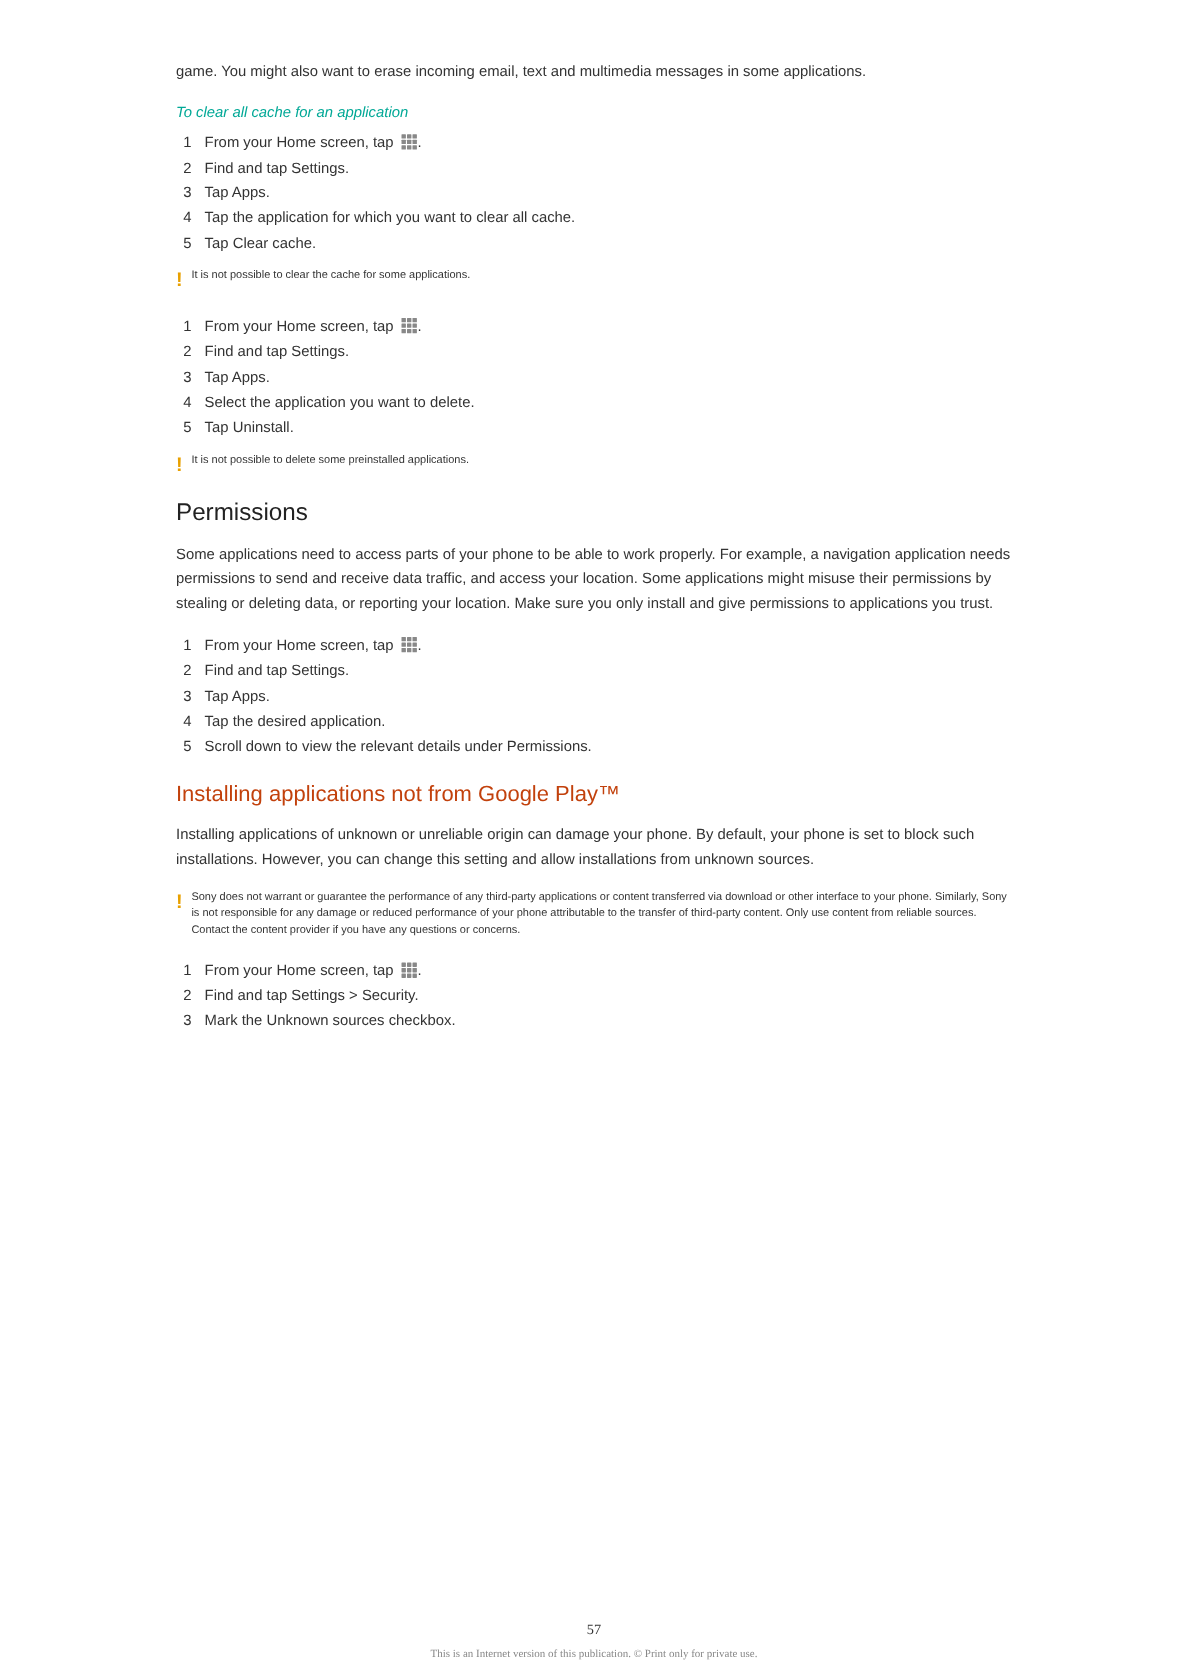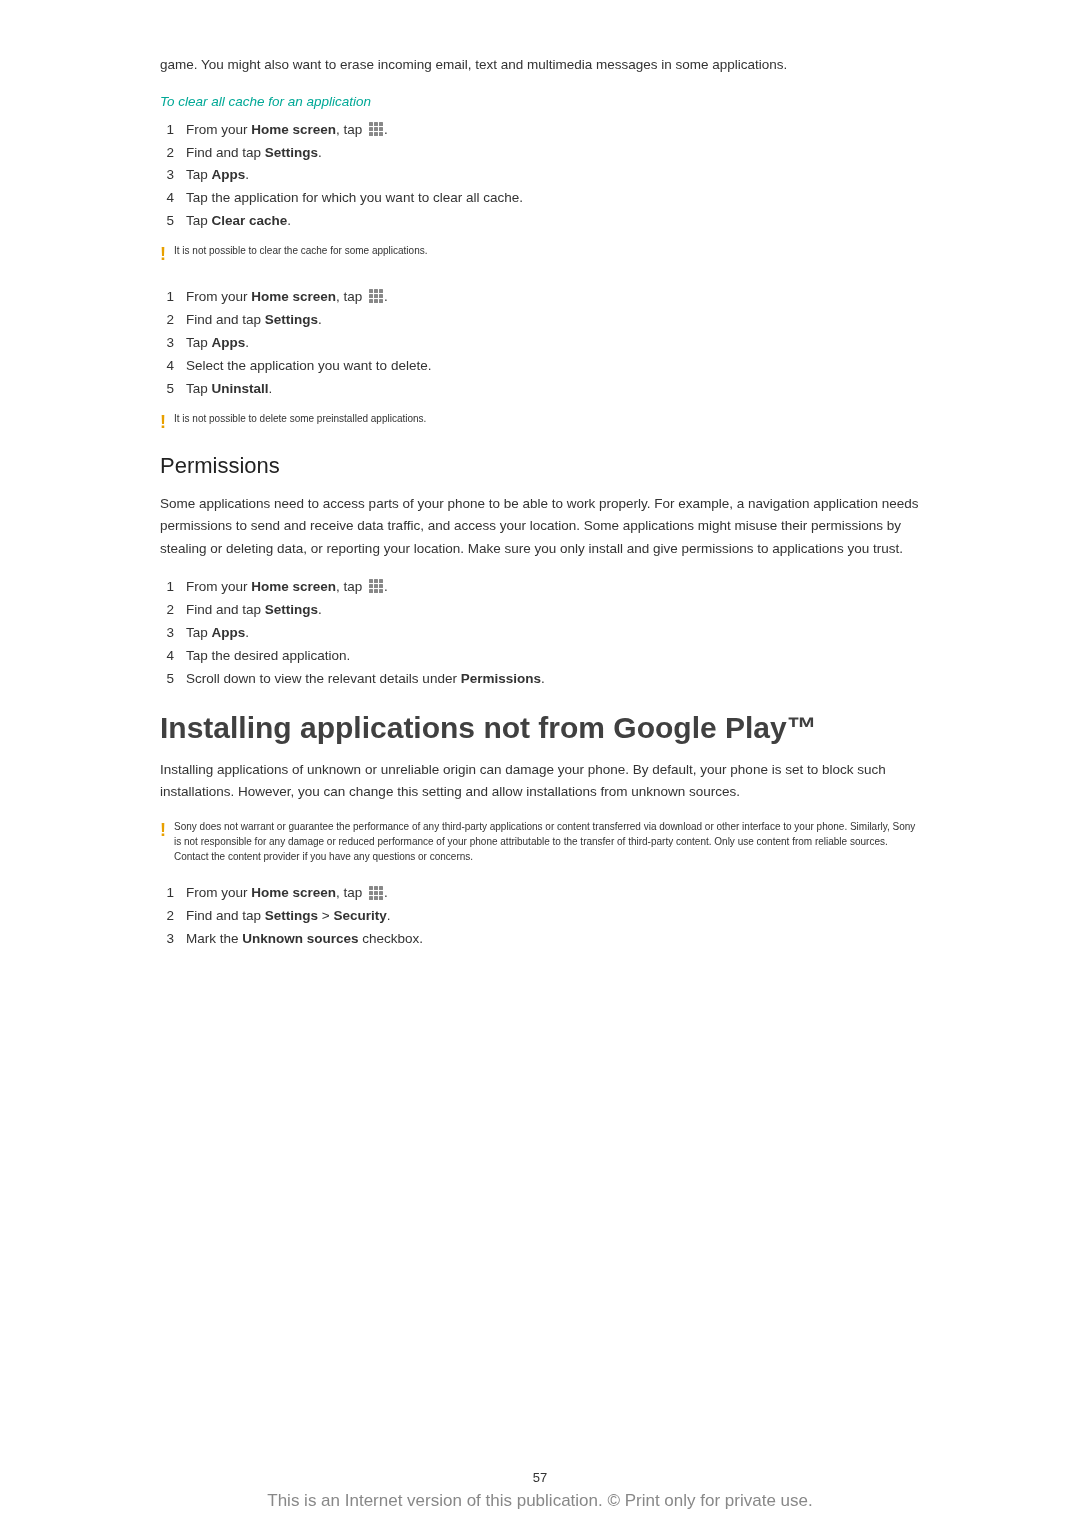--- a/index.html
+++ b/index.html
@@ -83,57 +83,58 @@
       margin-top: 10px;
       border-bottom: none;
     }
     .body-text {
       font-size: 13.5px;
       line-height: 1.65;
       margin-bottom: 16px;
       color: #333;
     }
     b, strong {
-      font-weight: bold;
+      font-weight: normal;
     }
     .grid-icon {
       display: inline-block;
       width: 16px;
       height: 16px;
       vertical-align: middle;
       margin-left: 2px;
       position: relative;
       top: -1px;
     }
     .grid-icon svg {
       width: 16px;
       height: 16px;
     }
     .page-footer {
       position: absolute;
       bottom: 30px;
       left: 0;
       right: 0;
       text-align: center;
+      font-family: Liberation Serif, serif;
     }
     .page-number {
       font-size: 13px;
       color: #333;
       display: block;
       margin-bottom: 6px;
     }
     .footer-note {
-      font-size: 17px;
+      font-size: 10px;
       color: #888;
       text-align: right;
     }
     .large-heading {
-      font-size: 30px;
-      font-weight: 700;
-      color: #404040;
+      font-size: 20px;
+      font-weight: 400;
+      color: #c2410c;
       margin-bottom: 14px;
       margin-top: 10px;
     }
   </style>
 </head>
 <body>
 
 <div class="page">
 
   <p class="intro-text">game. You might also want to erase incoming email, text and multimedia messages in some applications.</p>

